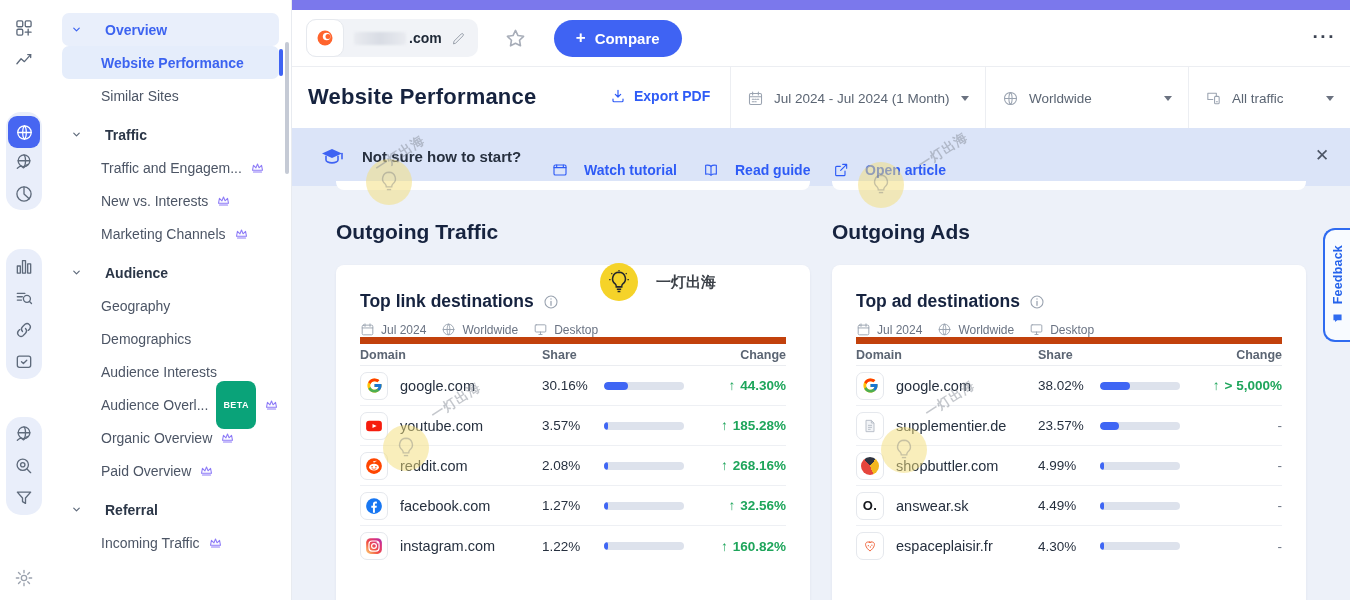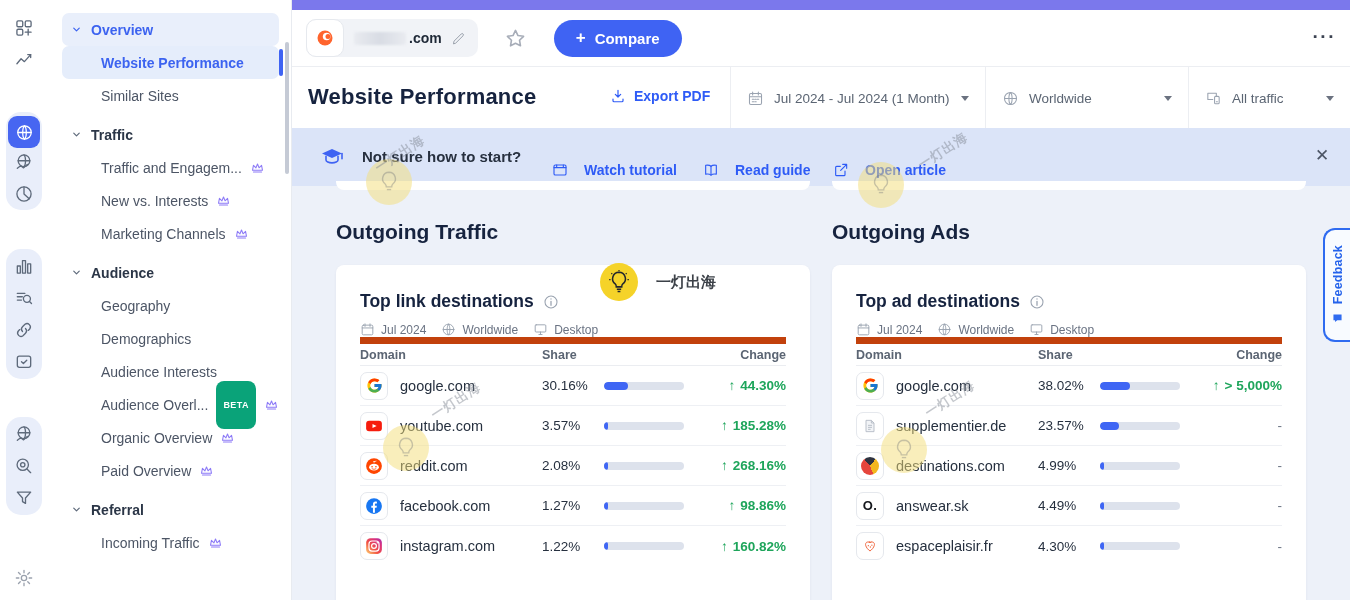--- a/index.html
+++ b/index.html
@@ -13,21 +13,21 @@
   .rail-group { position:absolute; left:6px; width:36px; background:#e9eefa; border-radius:15px; }
   .ricon { position:absolute; left:14px; width:20px; height:20px; color:#5e6a7b; cursor:pointer; }
   .ricon svg { width:20px; height:20px; stroke:currentColor; fill:none; stroke-width:1.6; stroke-linecap:round; stroke-linejoin:round; }
   .ricon.active-tile { left:8px; width:32px; height:32px; background:#4766f1; border-radius:9px; display:flex; align-items:center; justify-content:center; }
   .ricon.active-tile svg { width:19px; height:19px; stroke:#fff; }
   .ricon.dim { color:#9aa1ad; }
 
   
   .sidenav { position:absolute; left:48px; top:0; width:244px; height:600px; background:#fff; border-right:1px solid #e8ebf0; z-index:4; }
   #nav-root { padding-top:13px; }
-  .nav-sec { height:33px; margin:0 12px 0 14px; display:flex; align-items:center; gap:9px; padding-left:9px; border-radius:7px; color:#2b3647; font-weight:700; font-size:14px; cursor:pointer; }
+  .nav-sec { height:33px; margin:0 12px 0 14px; display:flex; align-items:center; gap:23px; padding-left:9px; border-radius:7px; color:#2b3647; font-weight:700; font-size:14px; cursor:pointer; }
   .nav-sec.gap { margin-top:6px; }
   .nav-sec .chev { width:11px; height:11px; color:#5e6a7b; flex:0 0 auto; }
   .nav-sec .chev svg { width:11px; height:11px; stroke:currentColor; fill:none; stroke-width:2.6; stroke-linecap:round; stroke-linejoin:round; }
   .nav-sec.active { background:#e9effb; color:#3c63f0; }
   .nav-sec.active .chev { color:#3c63f0; }
   .nav-item { height:33px; margin:0 12px 0 14px; padding-left:39px; display:flex; align-items:center; gap:8px; border-radius:7px; color:#4c5565; font-size:14px; cursor:pointer; }
   .nav-item.active { background:#e5edfb; color:#3c63f0; font-weight:600; }
   .crown { width:15px; height:15px; flex:0 0 auto; }
   .crown svg { width:15px; height:15px; stroke:#8d7bf7; fill:none; stroke-width:1.7; stroke-linejoin:round; stroke-linecap:round; }
   .beta { background:#0aa379; color:#fff; font-size:9px; font-weight:800; letter-spacing:.4px; border-radius:8px; padding:19px 7px; }
@@ -540,21 +540,21 @@
                 <path d="M13.2 21v-6.8h2.2l.4-2.6h-2.6V9.9c0-.8.3-1.4 1.5-1.4h1.2V6.2c-.5-.1-1.2-.2-2-.2-2 0-3.3 1.2-3.3 3.4v2.2H8.4v2.6h2.2V21Z" fill="#fff"></path>
               </svg>
             </span>
             <span class="dom">facebook.com</span>
             <span class="share">1.27%</span>
             <span class="bar">
               <span class="fill" style="width: 1.27%; display: block;"></span>
             </span>
             <span class="chg">
               <span>↑</span>
-              <span>98.86%</span>
+              <span>32.56%</span>
             </span>
           </div>
           <div class="trow">
             <span class="fav">
               <svg viewBox="0 0 24 24" width="18" height="18">
                 <defs>
                   <linearGradient id="igg" x1="0" y1="1" x2="1" y2="0">
                     <stop offset="0" stop-color="#fed373"></stop>
                     <stop offset=".4" stop-color="#f15245"></stop>
                     <stop offset=".75" stop-color="#d92e7f"></stop>
@@ -653,21 +653,21 @@
               <span class="fill" style="width: 23.57%; display: block;"></span>
             </span>
             <span class="chg">
               <span class="dash">-</span>
             </span>
           </div>
           <div class="trow">
             <span class="fav">
               <span class="pie-fav"></span>
             </span>
-            <span class="dom">destinations.com</span>
+            <span class="dom">shopbuttler.com</span>
             <span class="share">4.99%</span>
             <span class="bar">
               <span class="fill" style="width: 4.99%; display: block;"></span>
             </span>
             <span class="chg">
               <span class="dash">-</span>
             </span>
           </div>
           <div class="trow">
             <span class="fav">

